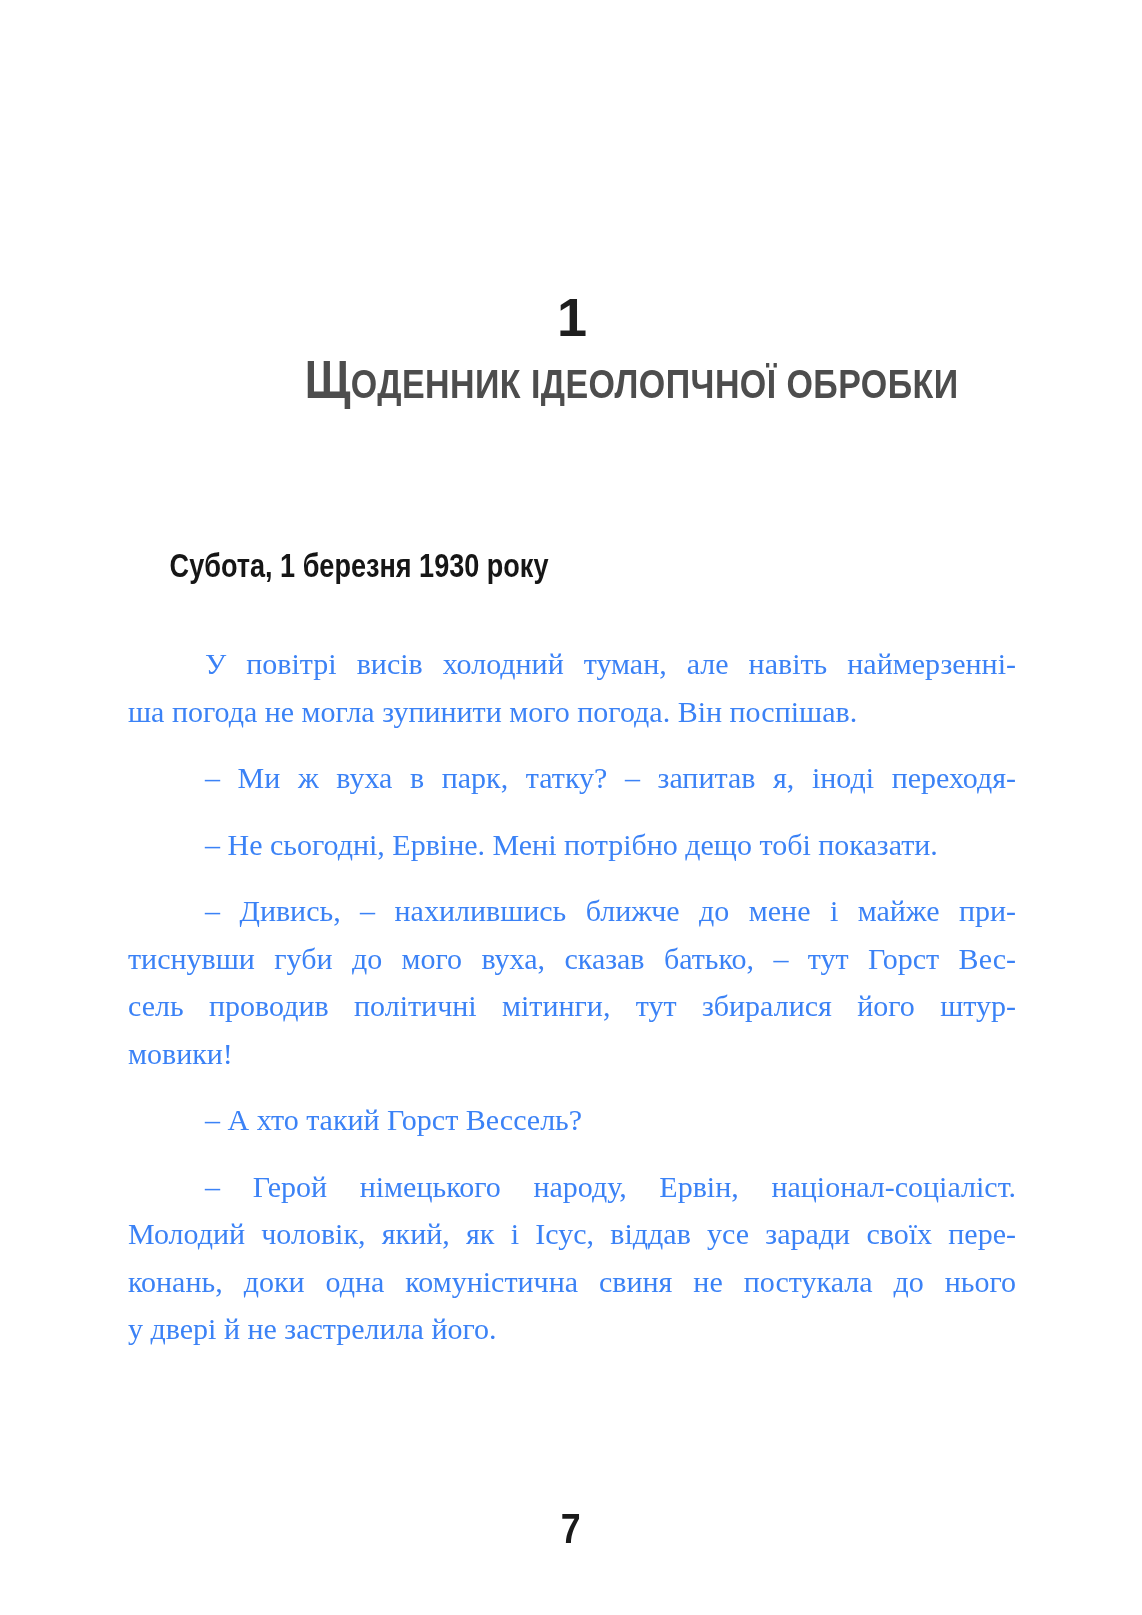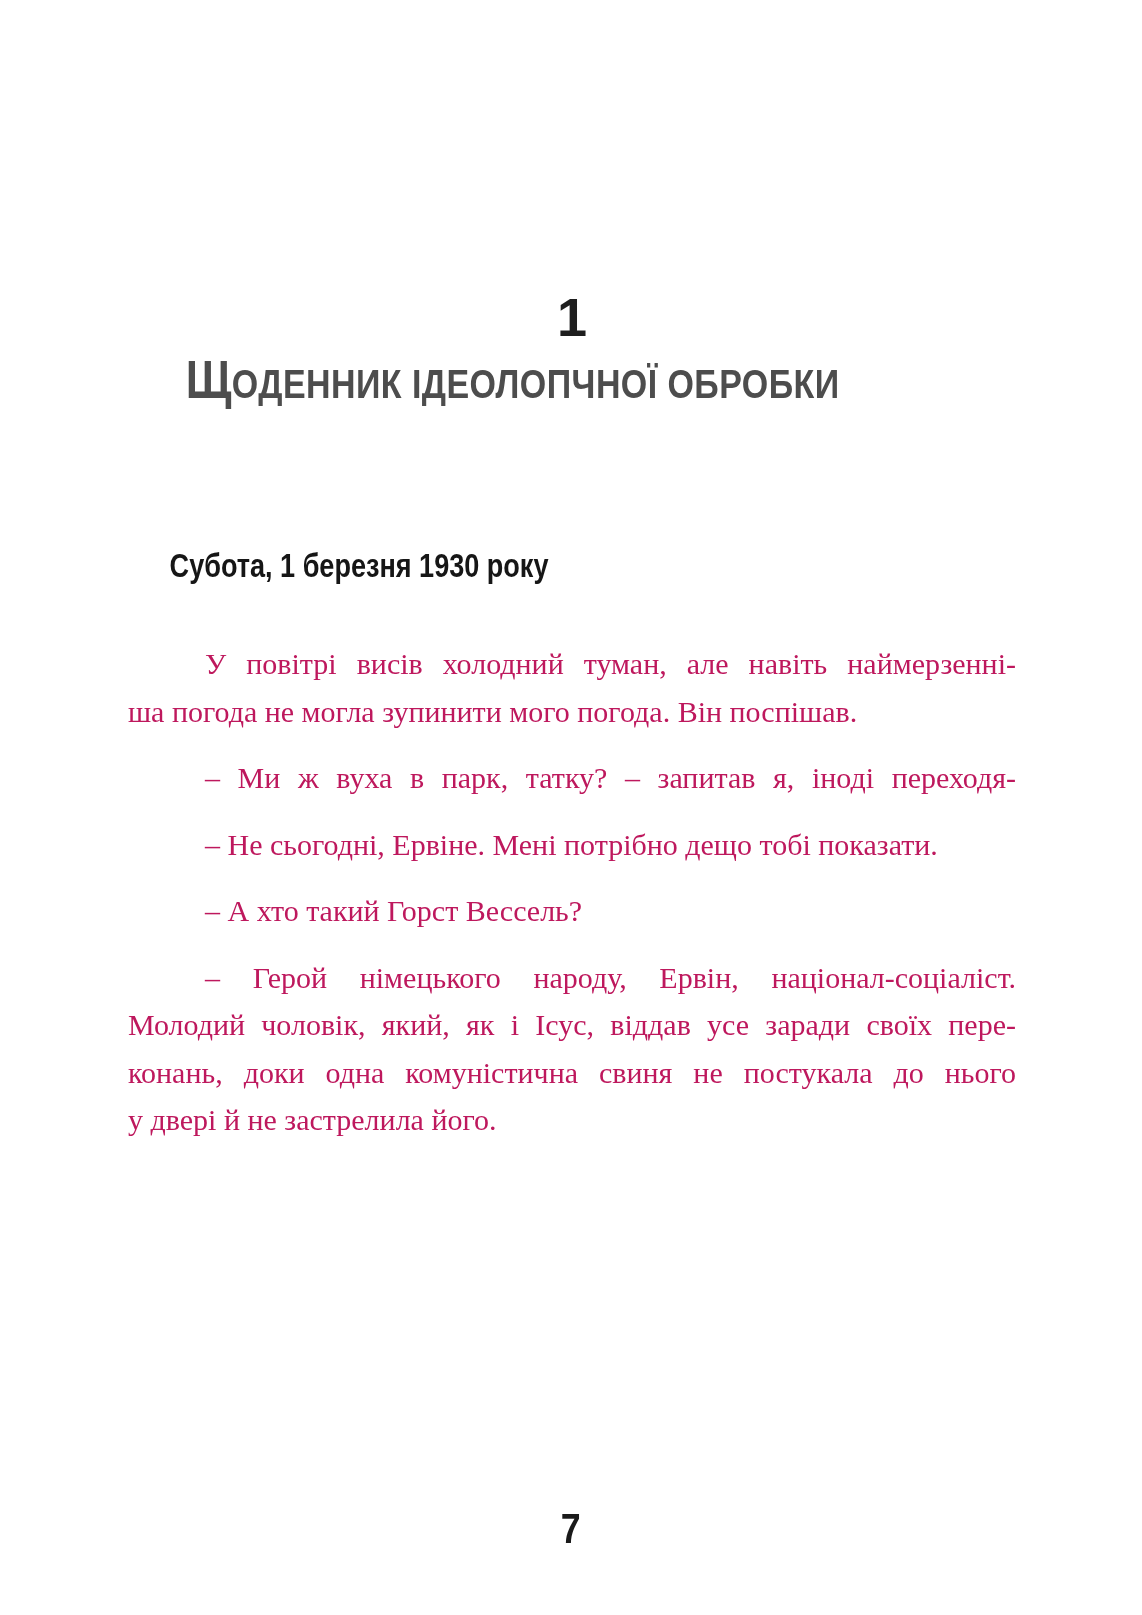--- a/index.html
+++ b/index.html
@@ -25,21 +25,21 @@
   .chapter-number {
     font-family: "Liberation Sans", sans-serif;
     font-weight: bold;
     font-size: 54px;
     line-height: 54px;
     color: #1e1e1e;
     letter-spacing: 0px;
   }
   .chapter-title-wrap {
     margin-top: 12px;
-    text-align: left;
+    text-align: right;
   }
   .chapter-title {
     display: inline-block;
     font-family: "Liberation Sans", sans-serif;
     font-weight: bold;
     font-size: 40px;
     line-height: 48px;
     color: #4d4d4d;
     text-transform: uppercase;
     letter-spacing: 0.5px;
@@ -63,21 +63,21 @@
     color: #161616;
     letter-spacing: 0px;
     transform: scaleX(0.82);
     transform-origin: center;
     white-space: nowrap;
   }
   .body-text {
     margin-top: 54px;
     font-size: 30px;
     line-height: 47.5px;
-    color: #be185d;
+    color: #3b82f6;
   }
   .paragraph {
     margin: 0 0 19px 0;
   }
   .line {
     text-align: justify;
     text-align-last: justify;
   }
   .line.last {
     text-align-last: left;
@@ -125,20 +125,26 @@
           <div class="line first">У повітрі висів холодний туман, але навіть наймерзенні-</div>
           <div class="line last">ша погода не могла зупинити мого погода. Він поспішав.</div>
         </div>
         <div class="paragraph">
           <div class="line first">– Ми ж вуха в парк, татку? – запитав я, іноді переходя-</div>
         </div>
         <div class="paragraph">
           <div class="line first last">– Не сьогодні, Ервіне. Мені потрібно дещо тобі показати.</div>
         </div>
         <div class="paragraph">
+          <div class="line first">– Дивись, – нахилившись ближче до мене і майже при-</div>
+          <div class="line">тиснувши губи до мого вуха, сказав батько, – тут Горст Вес-</div>
+          <div class="line">сель проводив політичні мітинги, тут збиралися його штур-</div>
+          <div class="line last">мовики!</div>
+        </div>
+        <div class="paragraph">
           <div class="line first last">– А хто такий Горст Вессель?</div>
         </div>
         <div class="paragraph">
           <div class="line first">– Герой німецького народу, Ервін, націонал-соціаліст.</div>
           <div class="line">Молодий чоловік, який, як і Ісус, віддав усе заради своїх пере-</div>
           <div class="line">конань, доки одна комуністична свиня не постукала до нього</div>
           <div class="line last">у двері й не застрелила його.</div>
         </div>
       </div>
 

